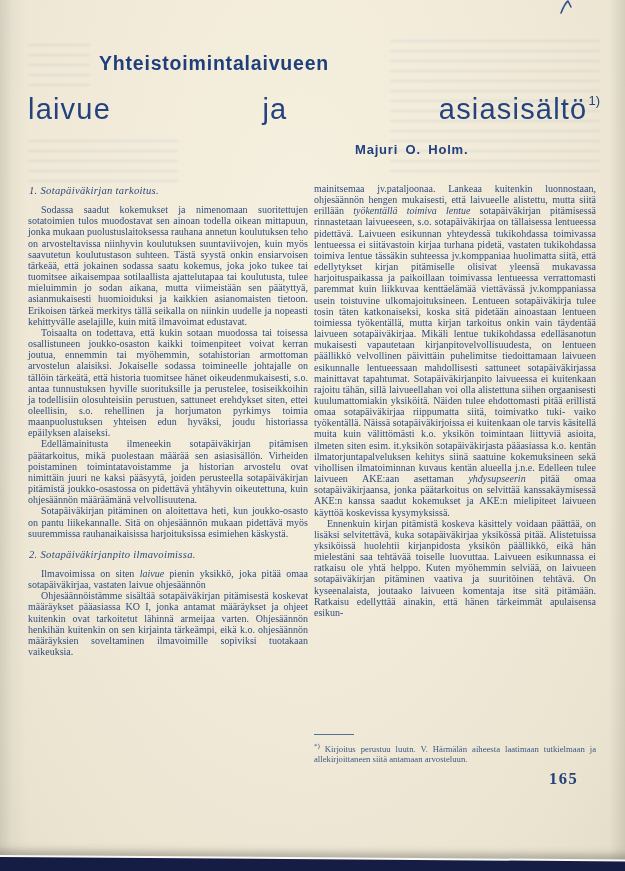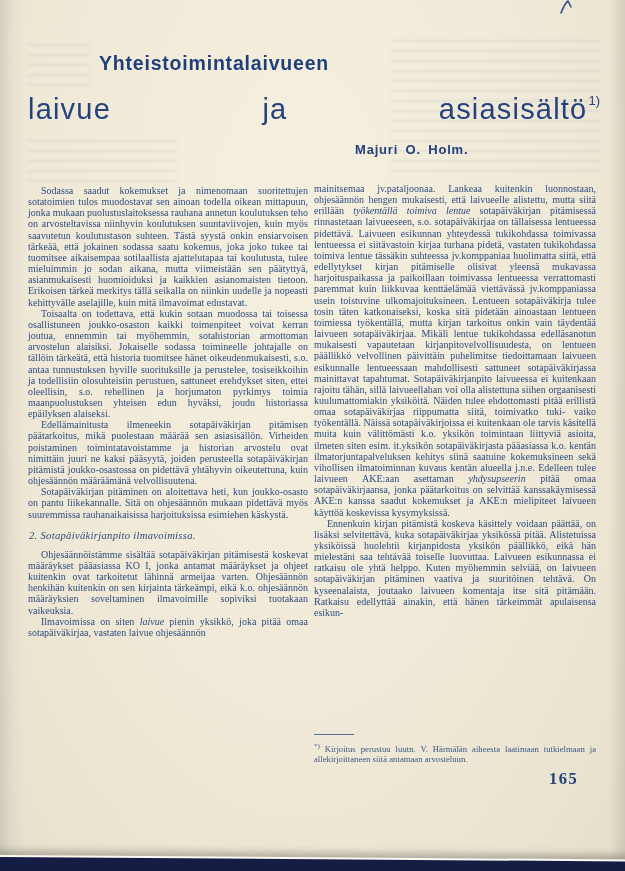--- a/index.html
+++ b/index.html
@@ -111,27 +111,28 @@
 
   <div class="kicker">Yhteistoimintalaivueen</div>
   <div class="headline">
     <span>laivue</span>
     <span>ja</span>
     <span><span>asiasisältö</span><sup>1)</sup></span>
   </div>
   <div class="byline">Majuri O. Holm.</div>
 
   <div class="col col-left">
+    <div class="shead">1. Sotapäiväkirjan tarkoitus.</div>
     <p>Sodassa saadut kokemukset ja nimenomaan suoritettujen sotatoimien tulos muodostavat sen ainoan todella oikean mittapuun, jonka mukaan puolustuslaitoksessa rauhana annetun koulutuksen teho on arvosteltavissa niinhyvin koulutuksen suuntaviivojen, kuin myös saavutetun koulutustason suhteen. Tästä syystä onkin ensiarvoisen tärkeää, että jokainen sodassa saatu kokemus, joka joko tukee tai tuomitsee aikaisempaa sotilaallista ajattelutapaa tai koulutusta, tulee mieluimmin jo sodan aikana, mutta viimeistään sen päätyttyä, asianmukaisesti huomioiduksi ja kaikkien asianomaisten tietoon. Erikoisen tärkeä merkitys tällä seikalla on niinkin uudelle ja nopeasti kehittyvälle aselajille, kuin mitä ilmavoimat edustavat.</p>
     <p>Toisaalta on todettava, että kukin sotaan muodossa tai toisessa osallistuneen joukko-osaston kaikki toimenpiteet voivat kerran joutua, ennemmin tai myöhemmin, sotahistorian armottoman arvostelun alaisiksi. Jokaiselle sodassa toimineelle johtajalle on tällöin tärkeätä, että historia tuomitsee hänet oikeudenmukaisesti, s.o. antaa tunnustuksen hyville suorituksille ja perustelee, tosiseikkoihin ja todellisiin olosuhteisiin perustuen, sattuneet erehdykset siten, ettei oleellisin, s.o. rehellinen ja horjumaton pyrkimys toimia maanpuolustuksen yhteisen edun hyväksi, joudu historiassa epäilyksen alaiseksi.</p>
     <p>Edellämainitusta ilmeneekin sotapäiväkirjan pitämisen päätarkoitus, mikä puolestaan määrää sen asiasisällön. Virheiden poistaminen toimintatavoistamme ja historian arvostelu ovat nimittäin juuri ne kaksi pääsyytä, joiden perusteella sotapäiväkirjan pitämistä joukko-osastossa on pidettävä yhtähyvin oikeutettuna, kuin ohjesäännön määräämänä velvollisuutena.</p>
     <p>Sotapäiväkirjan pitäminen on aloitettava heti, kun joukko-osasto on pantu liikekannalle. Sitä on ohjesäännön mukaan pidettävä myös suuremmissa rauhanaikaisissa harjoituksissa esimiehen käskystä.</p>
     <div class="shead second">2. Sotapäiväkirjanpito ilmavoimissa.</div>
+    <p>Ilmavoimissa on siten <i>laivue</i> pienin yksikkö, joka pitää omaa sotapäiväkirjaa, vastaten laivue ohjesäännön</p>
     <p>Ohjesäännöistämme sisältää sotapäiväkirjan pitämisestä koskevat määräykset pääasiassa KO I, jonka antamat määräykset ja ohjeet kuitenkin ovat tarkoitetut lähinnä armeijaa varten. Ohjesäännön henkihän kuitenkin on sen kirjainta tärkeämpi, eikä k.o. ohjesäännön määräyksien soveltaminen ilmavoimille sopiviksi tuotakaan vaikeuksia.</p>
-    <p>Ilmavoimissa on siten <i>laivue</i> pienin yksikkö, joka pitää omaa sotapäiväkirjaa, vastaten laivue ohjesäännön</p>
   </div>
 
   <div class="col col-right">
     <p class="no-indent">mainitsemaa jv.pataljoonaa. Lankeaa kuitenkin luonnostaan, ohjesäännön hengen mukaisesti, että laivueelle alistettu, mutta siitä erillään <i>työkentällä toimiva lentue</i> sotapäiväkirjan pitämisessä rinnastetaan laivueeseen, s.o. sotapäiväkirjaa on tällaisessa lentueessa pidettävä. Laivueen esikunnan yhteydessä tukikohdassa toimivassa lentueessa ei siitävastoin kirjaa turhana pidetä, vastaten tukikohdassa toimiva lentue tässäkin suhteessa jv.komppaniaa huolimatta siitä, että edellytykset kirjan pitämiselle olisivat yleensä mukavassa harjoituspaikassa ja paikoillaan toimivassa lentueessa verrattomasti paremmat kuin liikkuvaa kenttäelämää viettävässä jv.komppaniassa usein toistuvine ulkomajoituksineen. Lentueen sotapäiväkirja tulee tosin täten katkonaiseksi, koska sitä pidetään ainoastaan lentueen toimiessa työkentällä, mutta kirjan tarkoitus onkin vain täydentää laivueen sotapäiväkirjaa. Mikäli lentue tukikohdassa edelläsanotun mukaisesti vapautetaan kirjanpitovelvollisuudesta, on lentueen päällikkö velvollinen päivittäin puhelimitse tiedoittamaan laivueen esikunnalle lentueessaan mahdollisesti sattuneet sotapäiväkirjassa mainittavat tapahtumat. Sotapäiväkirjanpito laivueessa ei kuitenkaan rajoitu tähän, sillä laivueellahan voi olla alistettuna siihen orgaanisesti kuulumattomiakin yksiköitä. Näiden tulee ehdottomasti pitää erillistä omaa sotapäiväkirjaa riippumatta siitä, toimivatko tuki- vaiko työkentällä. Näissä sotapäiväkirjoissa ei kuitenkaan ole tarvis käsitellä muita kuin välittömästi k.o. yksikön toimintaan liittyviä asioita, ilmeten siten esim. it.yksikön sotapäiväkirjasta pääasiassa k.o. kentän ilmatorjuntapalveluksen kehitys siinä saatuine kokemuksineen sekä vihollisen ilmatoiminnan kuvaus kentän alueella j.n.e. Edelleen tulee laivueen AKE:aan asettaman <i>yhdysupseerin</i> pitää omaa sotapäiväkirjaansa, jonka päätarkoitus on selvittää kanssakäymisessä AKE:n kanssa saadut kokemukset ja AKE:n mielipiteet laivueen käyttöä koskevissa kysymyksissä.</p>
     <p>Ennenkuin kirjan pitämistä koskeva käsittely voidaan päättää, on lisäksi selvitettävä, kuka sotapäiväkirjaa yksikössä pitää. Alistetuissa yksiköissä huolehtii kirjanpidosta yksikön päällikkö, eikä hän mielestäni saa tehtävää toiselle luovuttaa. Laivueen esikunnassa ei ratkaisu ole yhtä helppo. Kuten myöhemmin selviää, on laivueen sotapäiväkirjan pitäminen vaativa ja suuritöinen tehtävä. On kyseenalaista, joutaako laivueen komentaja itse sitä pitämään. Ratkaisu edellyttää ainakin, että hänen tärkeimmät apulaisensa esikun-</p>
   </div>
 
   <div class="footnote">
     <div class="rule"></div>
     <div><sup>*)</sup> <span>Kirjoitus perustuu luutn. V. Härmälän aiheesta laatimaan tutkielmaan ja allekirjoittaneen siitä antamaan arvosteluun.</span></div>

